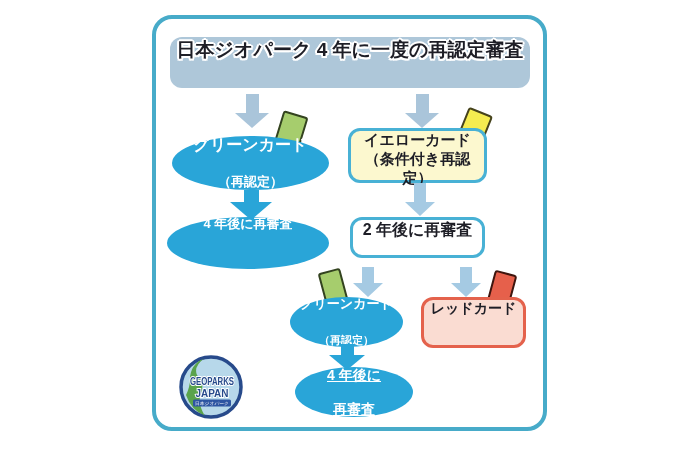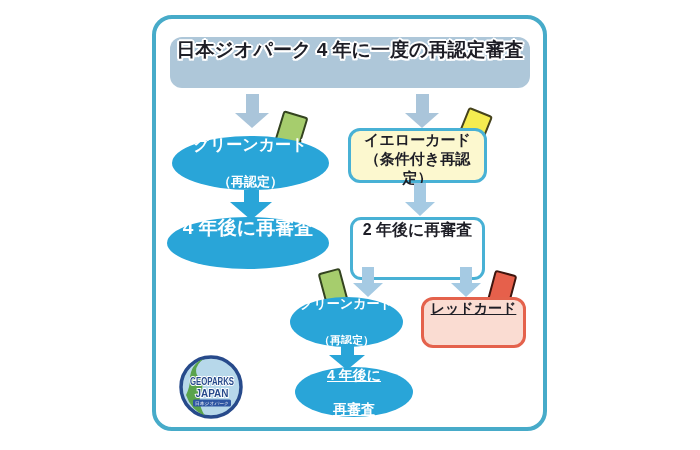--- a/index.html
+++ b/index.html
@@ -47,30 +47,30 @@
     border-radius:12px;display:flex;flex-direction:column;align-items:center;justify-content:flex-start;
     color:#1e1e26;font-weight:bold;text-align:center;line-height:1.25;
   }
   .ybox{background:#fcf8cf;border:3px solid #48b1d5;}
   .wbox{background:#ffffff;border:3px solid #48b1d5;}
   .rbox{background:#fadcd2;border:3px solid #e4624c;}
 
   .e1{left:172px;top:136px;width:157px;height:54px;}
   .e1 .l1{font-size:16px;}
   .e1 .l2{font-size:13px;}
-  .e2{left:167px;top:217px;width:162px;height:52px;font-size:19px;}
+  .e2{left:167px;top:217px;width:162px;height:52px;font-size:13px;}
   .yb{left:348px;top:128px;width:139px;height:55px;}
   .yb .l1{font-size:15px;}
   .yb .l2{font-size:15px;}
-  .wb{left:350px;top:217px;width:135px;height:63px;font-size:16px;border-radius:11px;}
+  .wb{left:350px;top:217px;width:135px;height:41px;font-size:16px;}
   .e3{left:290px;top:297px;width:113px;height:50px;}
   .e3 .l1{font-size:13px;}
   .e3 .l2{font-size:11px;}
   .rb{left:421px;top:297px;width:105px;height:51px;}
-  .rb .l1{font-size:14px;text-decoration:underline;}
+  .rb .l1{font-size:14px;}
   .rb .l2{font-size:12px;}
   .e4{left:295px;top:367px;width:118px;height:50px;font-size:14px;text-decoration:underline;}
 
   
   .card{
     position:absolute;border-radius:3px;box-shadow:0 0 0 2px rgba(255,255,255,0.95);
   }
   .card-green{background:#a6cd6d;border:2px solid #33431f;}
   .card-yellow{background:#f5ec50;border:2px solid #46431c;}
   .card-red{background:#e6604b;border:2px solid #3f150e;}

